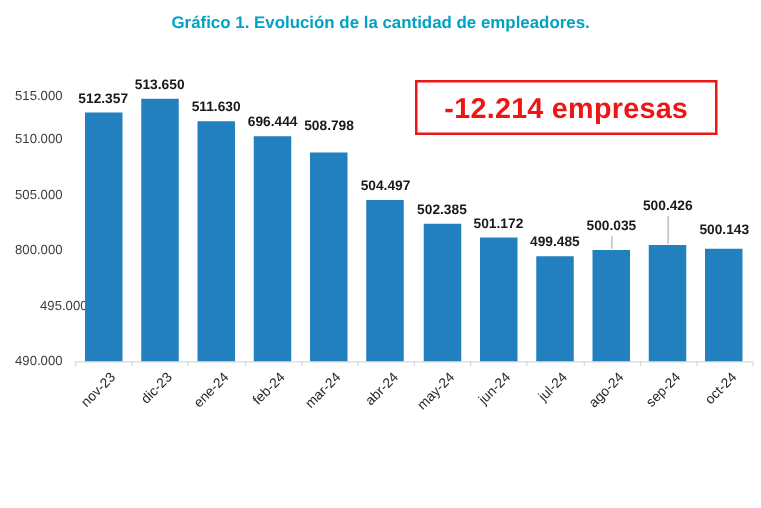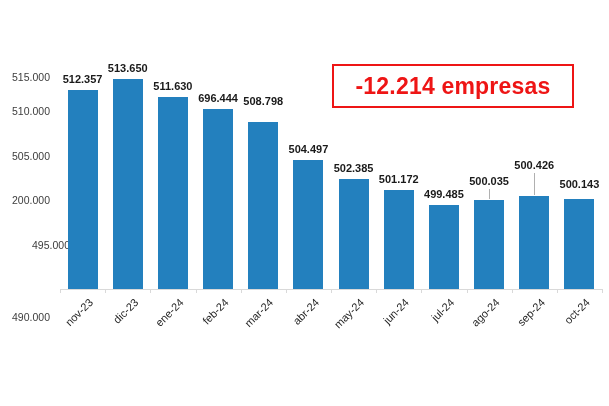--- a/index.html
+++ b/index.html
@@ -47,26 +47,27 @@
     position:absolute;top:356px;left:0;width:609px;
     text-align:center;font-size:12.5px;color:#1a1a1a;
   }
 </style>
 </head>
 <body>
 
 <div class="page">
 
   <div class="title-block" style="color: rgb(0, 163, 196);">
+    <div>Gráfico 1. Evolución de la cantidad de empleadores.</div>
   </div>
 
   <div class="chart-area">
-      <div class="y-tick-label" style="top: 283px; margin-top: 28px;">490.000</div>
+      <div class="y-tick-label" style="top: 283px;">490.000</div>
       <div class="y-tick-label" style="top: 238.6px; margin-left: 20px;">495.000</div>
-      <div class="y-tick-label" style="top: 194.2px;">200.000</div>
+      <div class="y-tick-label" style="top: 194.2px;">800.000</div>
       <div class="y-tick-label" style="top: 149.8px;">505.000</div>
       <div class="y-tick-label" style="top: 105.4px;">510.000</div>
       <div class="y-tick-label" style="top: 71px;">515.000</div>
       <div class="x-axis-line" style="left: 60px; top: 289px; width: 542px;"></div>
       <div class="x-axis-tick" style="left: 60px; top: 289px;"></div>
       <div class="x-axis-tick" style="left: 105.167px; top: 289px;"></div>
       <div class="x-axis-tick" style="left: 150.333px; top: 289px;"></div>
       <div class="x-axis-tick" style="left: 195.5px; top: 289px;"></div>
       <div class="x-axis-tick" style="left: 240.667px; top: 289px;"></div>
       <div class="x-axis-tick" style="left: 285.833px; top: 289px;"></div>

